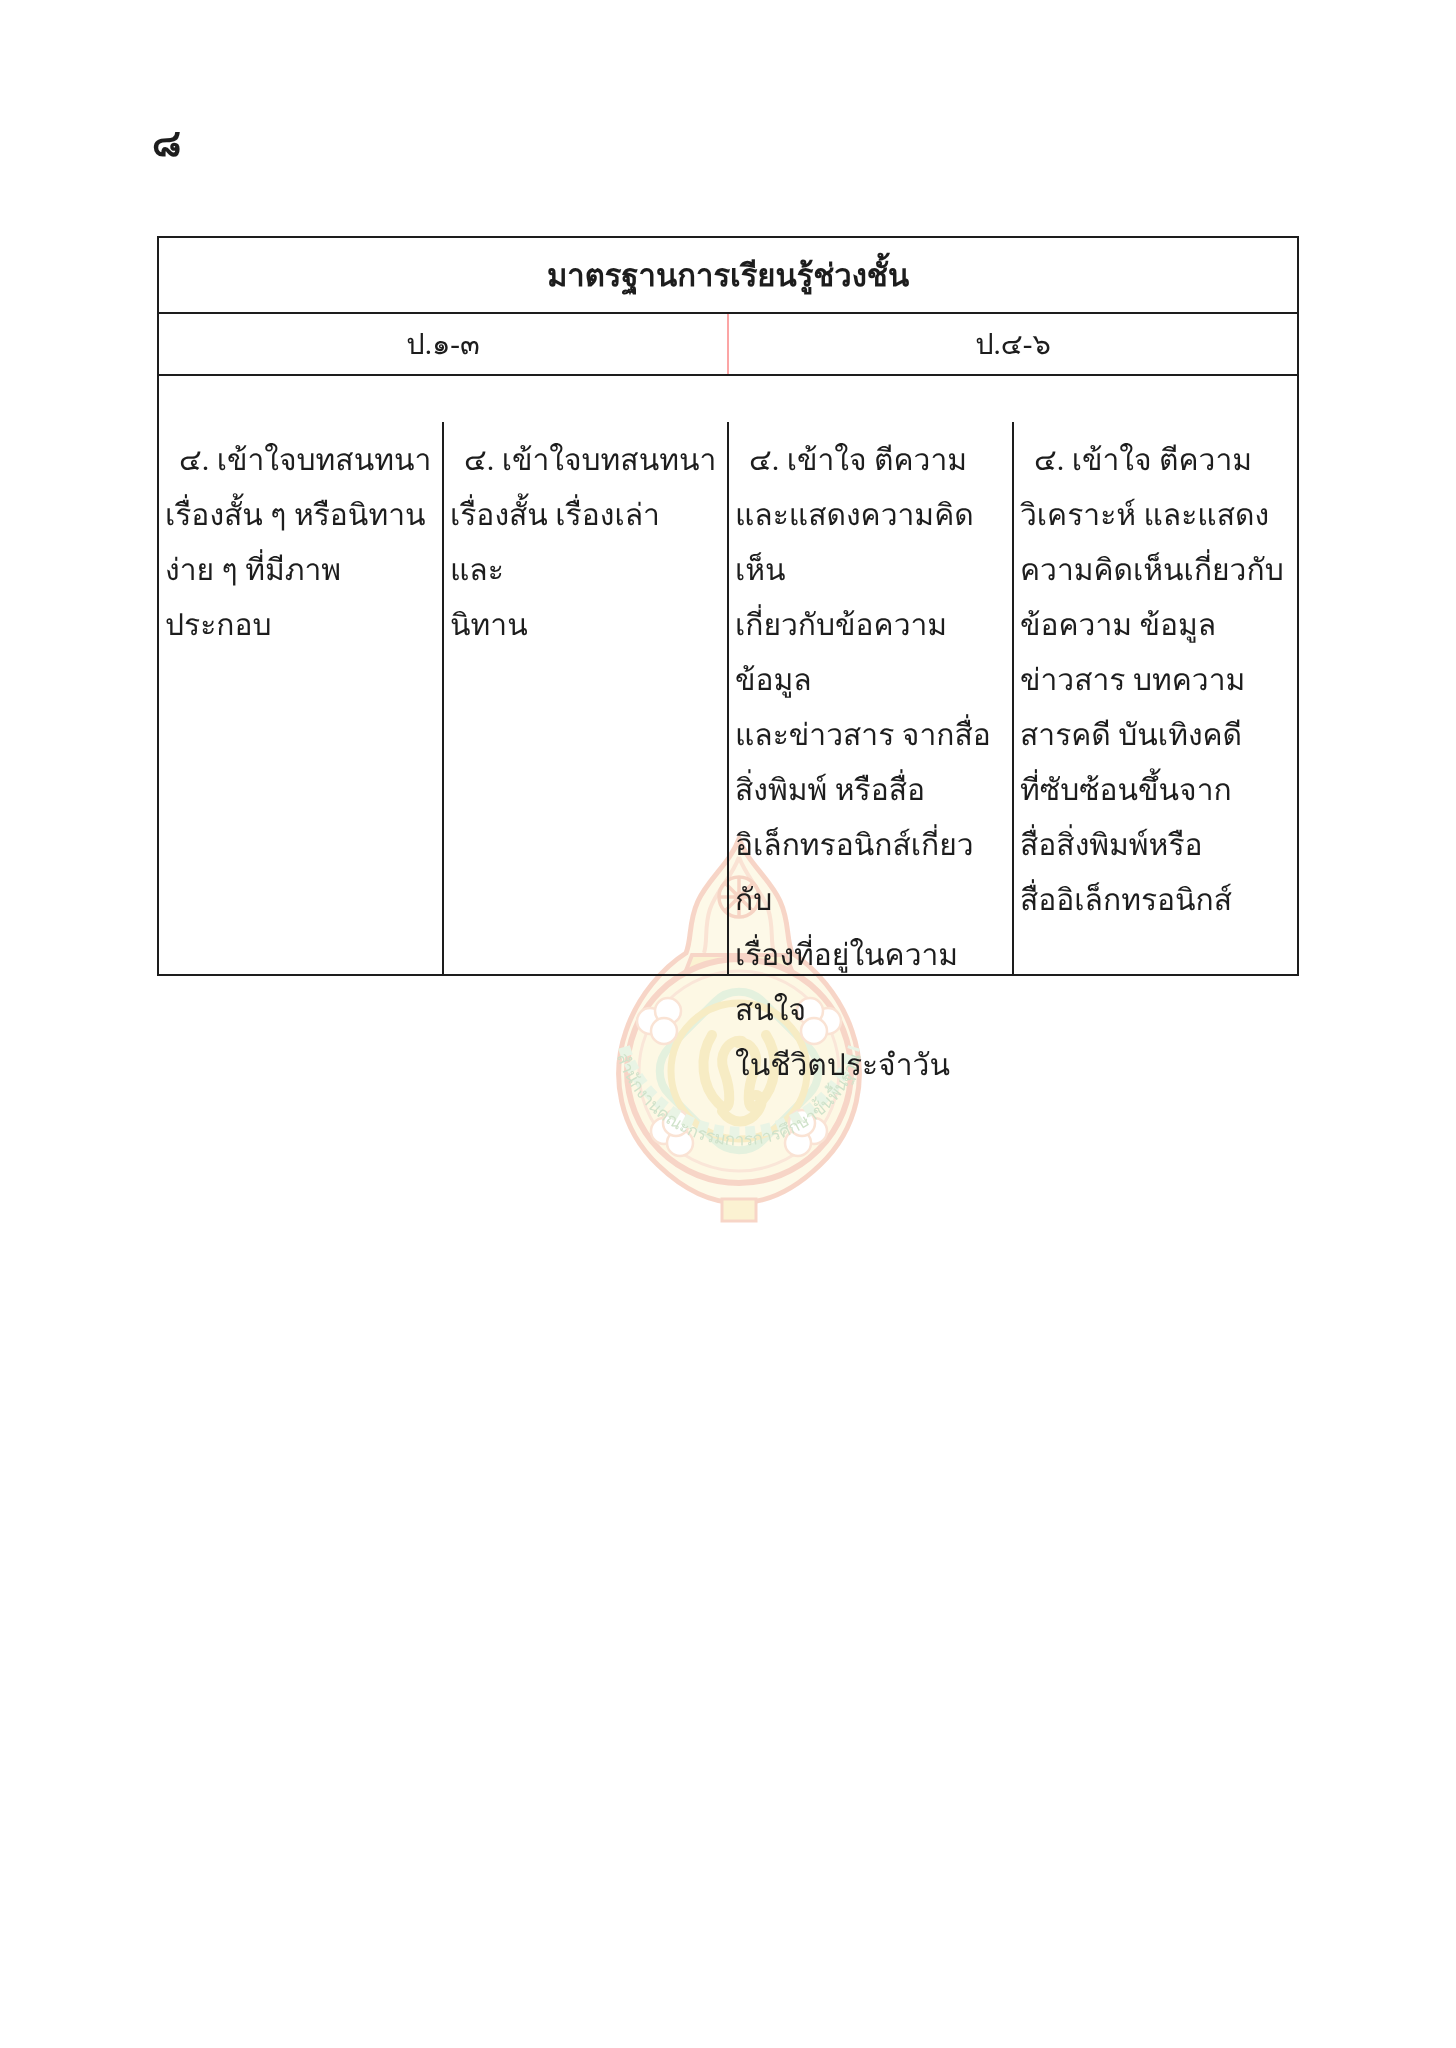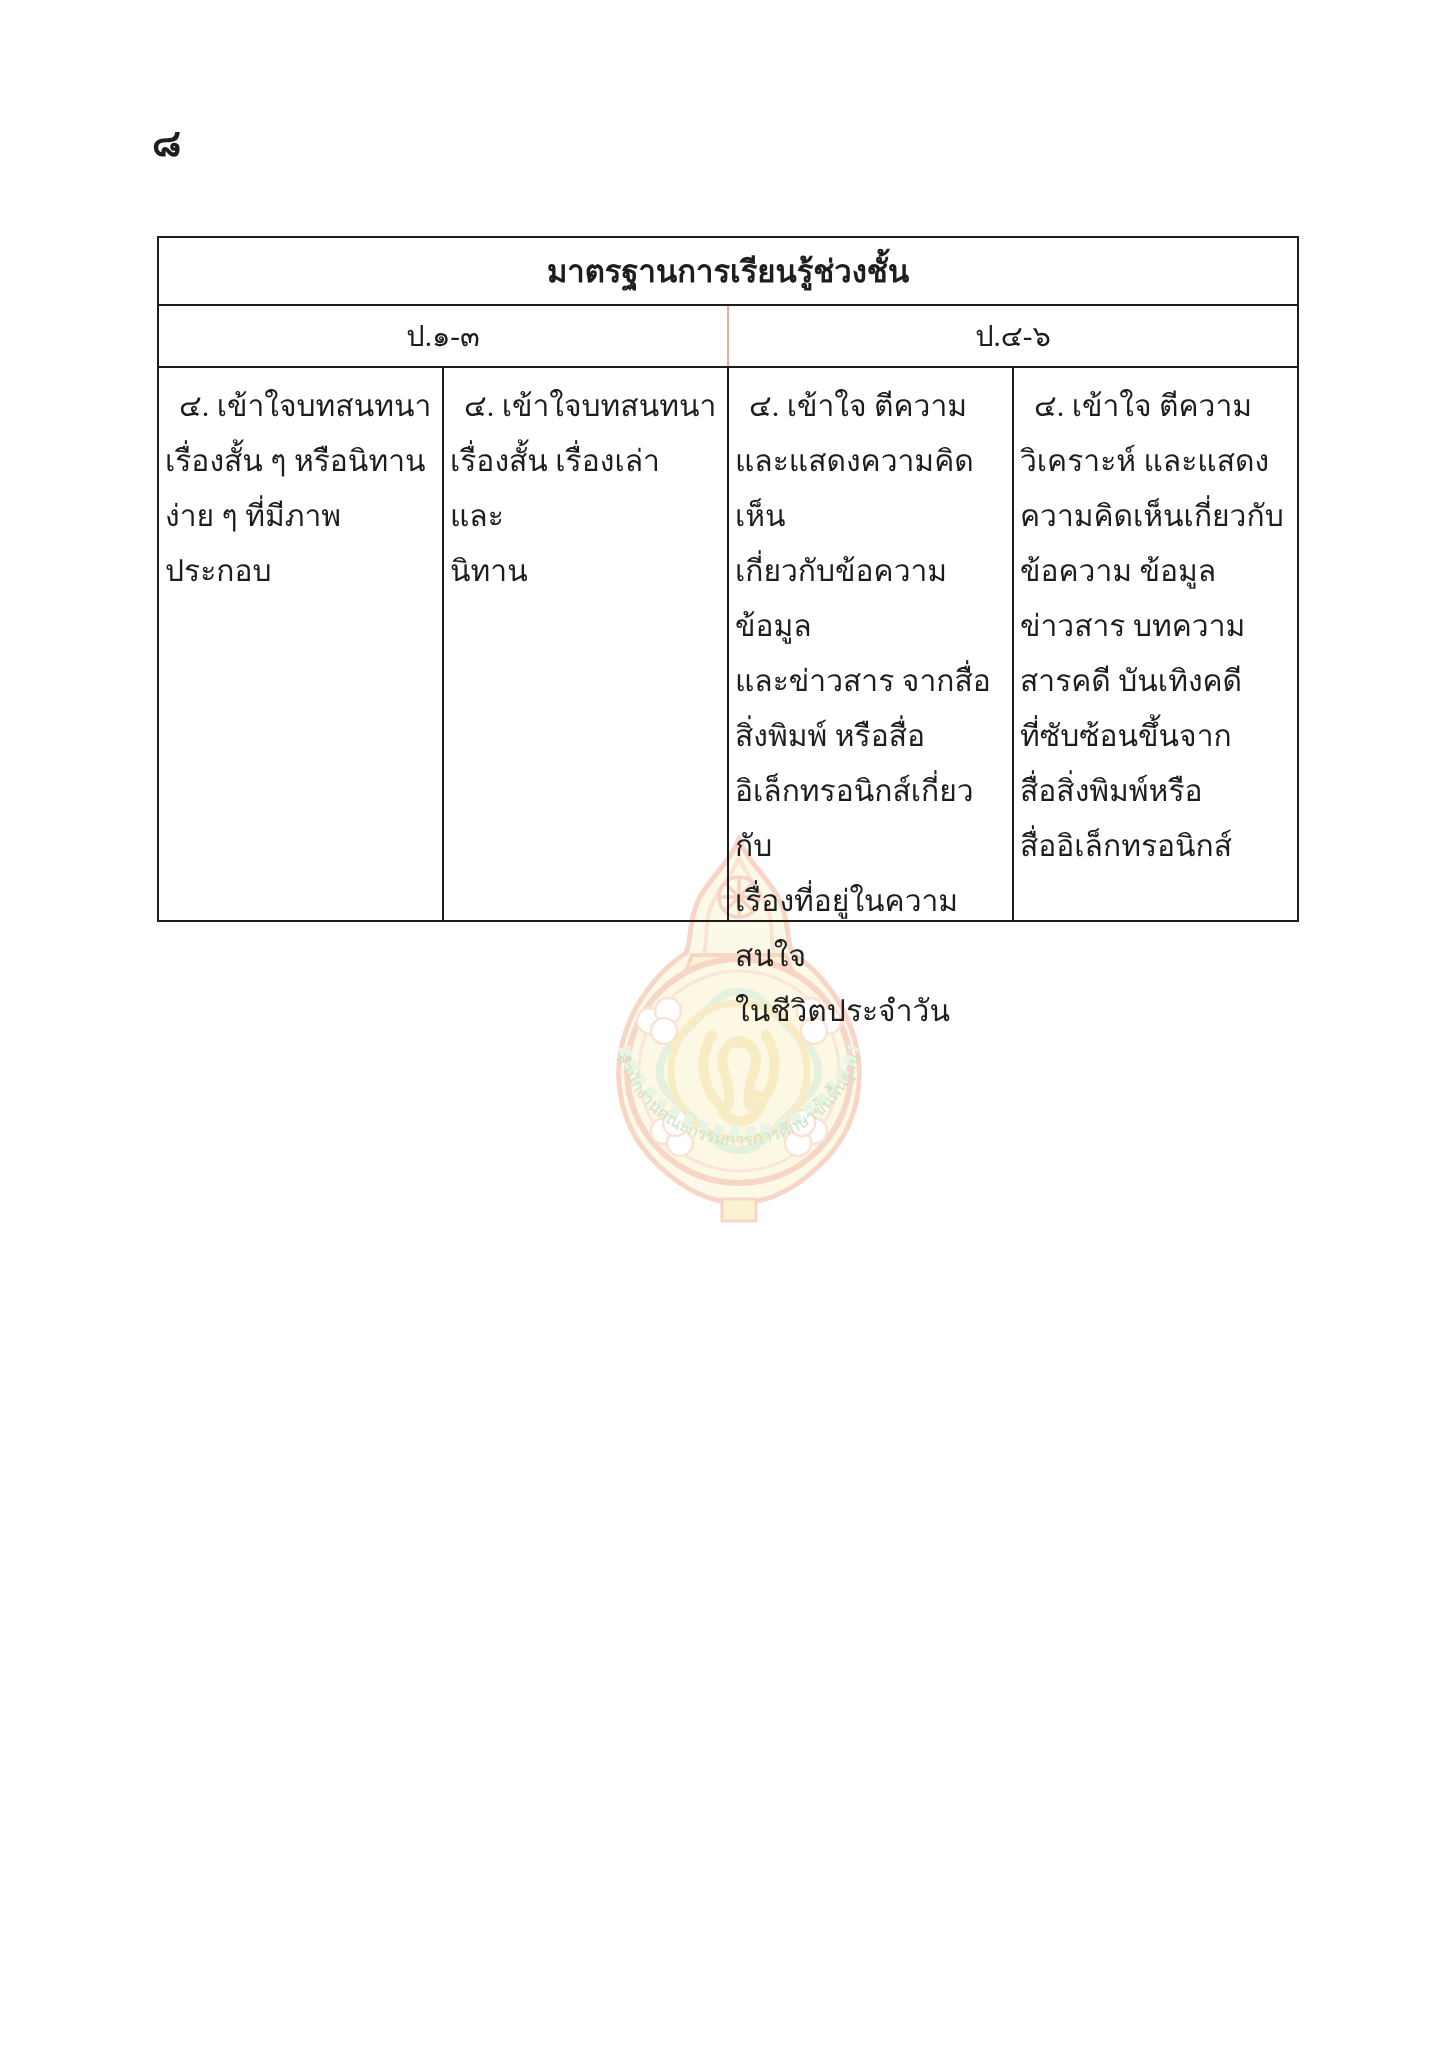--- a/index.html
+++ b/index.html
@@ -36,21 +36,21 @@
     position: absolute;
     left: 157px;
     top: 236px;
     width: 1142px;
     border: 2px solid #1d1d1d;
     z-index: 1;
     background: transparent;
   }
 
   .title-row {
-    height: 68px;
+    height: 76px;
     border-bottom: 2px solid #1d1d1d;
     display: flex;
     align-items: center;
     justify-content: center;
     font-size: 31px;
     font-weight: bold;
   }
 
   .header-row {
     display: flex;
@@ -60,21 +60,21 @@
     flex: 1 1 0;
     height: 60px;
     display: flex;
     align-items: center;
     justify-content: center;
     font-size: 29px;
     font-weight: normal;
   }
   .header-cell + .header-cell { border-left: 2px solid #fca5a5; }
 
-  .body-row { display: flex; }
+  .body-row { display: flex; margin-top: 46px; }
   .body-cell {
     flex: 1 1 0;
     height: 552px;
     padding: 10px 8px 10px 6px;
     font-size: 30px;
     line-height: 55px;
     white-space: pre-line;
     text-indent: 14px;
     background: transparent;
   }

